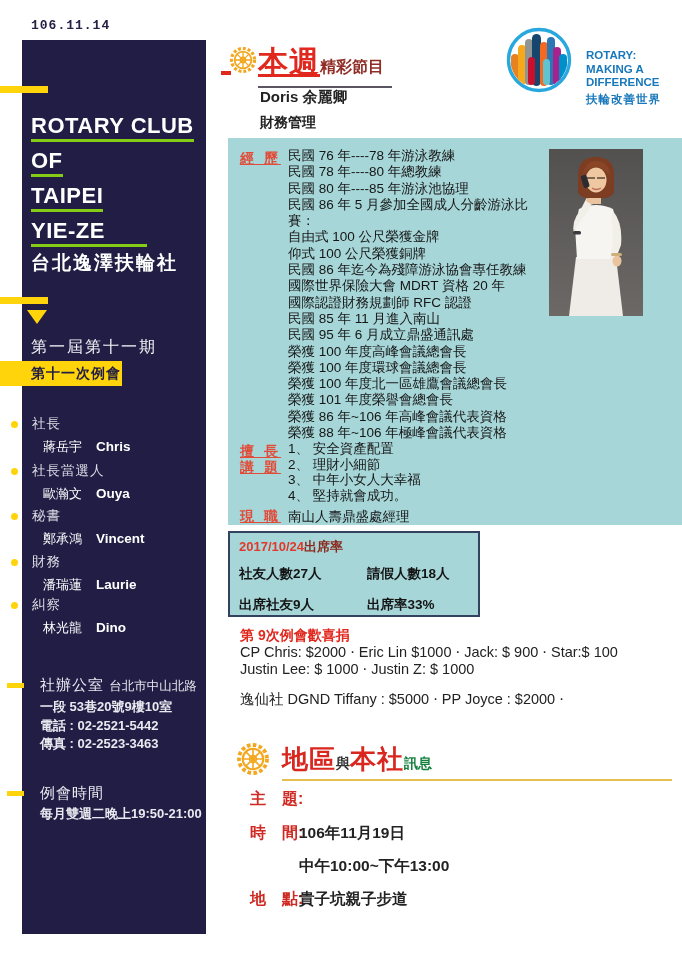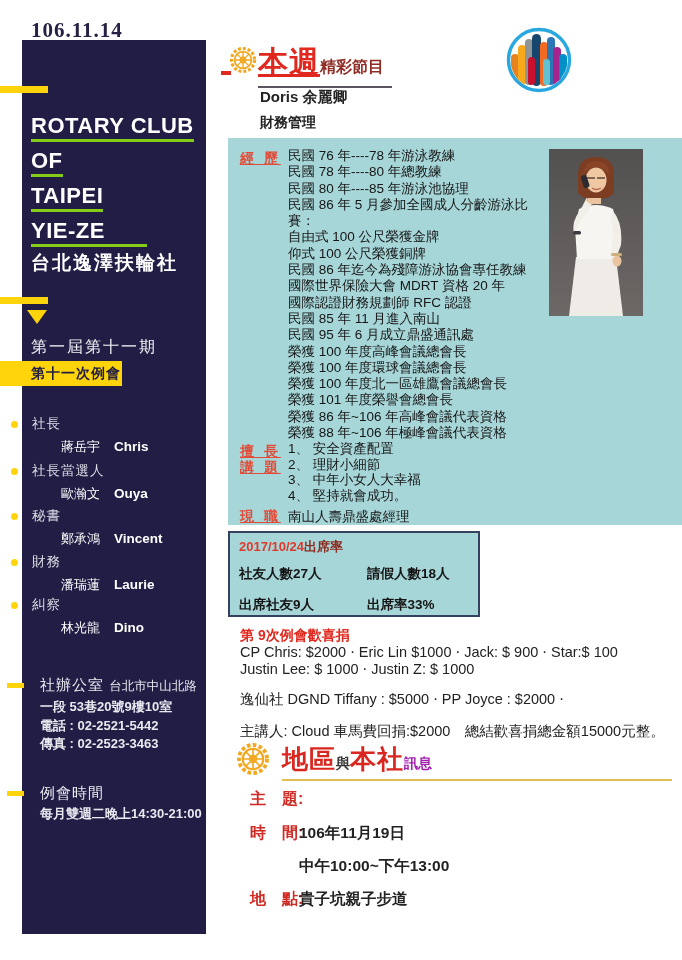--- a/index.html
+++ b/index.html
@@ -14,27 +14,27 @@
   .ytri { width:0; height:0; border-left:10px solid transparent; border-right:10px solid transparent; border-top:14px solid #ffd40a; }
   .club-title { color:#fff; font-weight:bold; font-size:22px; line-height:35px; letter-spacing:.5px; }
   .club-title .uline { border-bottom:3px solid #84cc16; padding-bottom:1px; }
   .club-title .uline-ext { padding-right:42px; }
   .club-zh { color:#fff; font-size:19px; font-weight:600; letter-spacing:2px; }
   .issue { color:#f2f2f6; font-size:16px; letter-spacing:2px; }
   .ytag { background:#ffd40a; width:122px; height:25px; }
   .ytag span { display:block; margin-left:31px; line-height:25px; font-size:14px; font-weight:bold; color:#211d44; letter-spacing:1px; }
   .dot { width:7px; height:7px; border-radius:50%; background:#ffd40a; }
   .off-title { color:#dfdfe9; font-size:13.5px; letter-spacing:1px; }
-  .off-name { margin-top:5px; margin-left:29px; color:#fff; font-size:13px; }
+  .off-name { margin-top:5px; margin-left:11px; color:#fff; font-size:13px; }
   .off-name .eng { font-weight:bold; margin-left:14px; font-size:13.5px; }
   .ydash { background:#ffd40a; width:17px; height:5px; }
   .ct1 { color:#e9e9f0; font-size:15px; letter-spacing:1px; }
   .ct1 small { font-size:12.5px; letter-spacing:0; }
   .ct2 { color:#e9e9f0; font-size:13px; font-weight:600; }
-  .date { color:#262246; font-size:21px; font-weight:bold; font-family:Liberation Serif, serif; letter-spacing:1px; }
+  .date { color:#262246; font-size:13px; font-weight:bold; font-family:Liberation Mono, monospace; letter-spacing:1px; }
 
   
   .hdr { left:258px; top:42px; display:flex; align-items:baseline; border-bottom:2px solid #5a5560; padding:0 8px 3px 0; }
   .hdr .big { color:#e0281e; font-size:30px; font-weight:bold; letter-spacing:1px;text-decoration:underline; }
   .hdr .small { color:#8f2d26; font-size:16px; font-weight:bold; }
   .red-dash { width:10px; height:4px; background:#e0281e; }
   .speaker { left:260px; top:88px; color:#222; font-size:15px; font-weight:600; }
   .topic { left:260px; top:114px; color:#222; font-size:14px; font-weight:600; }
 
   
@@ -56,21 +56,21 @@
   .att .row span:first-child { width:128px; }
 
   
   .don-title { left:240px; top:627px; color:#e0281e; font-size:14px; font-weight:bold; }
   .don-line { color:#222; font-size:14.5px; font-weight:500; white-space:nowrap; }
 
   
   .news-hdr { left:282px; top:742px; display:flex; align-items:baseline; }
   .news-hdr .big { color:#d9261f; font-size:26px; font-weight:bold; letter-spacing:1px; }
   .news-hdr .sm1 { color:#333; font-size:14px; font-weight:bold; }
-  .news-hdr .sm2 { color:#a21caf; font-size:14px; font-weight:bold; }
+  .news-hdr .sm2 { color:#15803d; font-size:14px; font-weight:bold; }
   .news-uline { left:282px; top:779px; width:390px; height:2px; background:#e3bf4f; }
   .news-label { color:#cf2a23; font-size:16px; font-weight:bold; white-space:nowrap; }
   .news-val { color:#222; font-size:15.5px; font-weight:bold; white-space:nowrap; }
 </style>
 </head>
 <body>
 
 <div id="page">
 
   <div class="abs date" style="left:31px; top:18px;">106.11.14</div>
@@ -125,21 +125,21 @@
   <div class="abs ct1" style="left:40px; top:676px;">
     <span>社辦公室</span>
     <small>台北市中山北路</small>
   </div>
   <div class="abs ct2" style="left:40px; top:698px;">一段 53巷20號9樓10室</div>
   <div class="abs ct2" style="left:40px; top:717px;">電話 : 02-2521-5442</div>
   <div class="abs ct2" style="left:40px; top:735px;">傳真 : 02-2523-3463</div>
 
   <div class="abs ydash" style="left:7px; top:791px;"></div>
   <div class="abs ct1" style="left:40px; top:784px;">例會時間</div>
-  <div class="abs ct2" style="left:40px; top:805px;">每月雙週二晚上14:30-21:00</div>
+  <div class="abs ct2" style="left:40px; top:805px;">每月雙週二晚上19:50-21:00</div>
 
   <div class="abs red-dash" style="left:221px; top:71px;"></div>
   <svg class="abs" style="left:229px; top:46px;" width="28" height="28" viewBox="0 0 32 32">
     <g stroke="#f2a71e" fill="none">
       <circle cx="16" cy="16" r="13.2" stroke-width="3.6" stroke-dasharray="3.4 2.2"></circle>
       <circle cx="16" cy="16" r="9.6" stroke-width="2"></circle>
       <circle cx="16" cy="16" r="3.2" stroke-width="1.5"></circle>
       <path d="M16 6.5v19 M6.5 16h19 M9.3 9.3l13.4 13.4 M22.7 9.3L9.3 22.7" stroke-width="1.5"></path>
     </g>
   </svg>
@@ -163,20 +163,26 @@
       <rect x="19" y="12" width="8" height="46" rx="4" fill="#8f9494"></rect>
       <rect x="26" y="7" width="9" height="52" rx="4.5" fill="#16456e"></rect>
       <rect x="34" y="15" width="8" height="44" rx="4" fill="#f26a21"></rect>
       <rect x="41" y="10" width="8" height="48" rx="4" fill="#2b77b5"></rect>
       <rect x="47" y="20" width="8" height="38" rx="4" fill="#a6228c"></rect>
       <rect x="53" y="27" width="8" height="30" rx="4" fill="#0090c9"></rect>
       <rect x="22" y="30" width="7" height="28" rx="3.5" fill="#c8102e"></rect>
       <rect x="37" y="32" width="7" height="26" rx="3.5" fill="#62c3d0"></rect>
     </g>
   </svg>
+  <div class="abs logo-text">
+    <div>ROTARY:</div>
+    <div>MAKING A</div>
+    <div>DIFFERENCE</div>
+    <div class="zh">扶輪改善世界</div>
+  </div>
 
   <div class="abs panel">
     <div class="abs sec-label" style="left:12px; top:12px;">經 歷</div>
     <div class="abs exp">
       <div>民國 76 年----78 年游泳教練</div>
       <div>民國 78 年----80 年總教練</div>
       <div>民國 80 年----85 年游泳池協理</div>
       <div>民國 86 年 5 月參加全國成人分齡游泳比</div>
       <div>賽：</div>
       <div>自由式 100 公尺榮獲金牌</div>
@@ -255,21 +261,20 @@
     <div class="row" style="margin-top:13px;">
       <span>出席社友9人</span>
       <span>出席率33%</span>
     </div>
   </div>
 
   <div class="abs don-title">第 9次例會歡喜捐</div>
   <div class="abs don-line" style="left:240px; top:644px;">CP Chris: $2000 ‧ Eric Lin $1000 ‧ Jack: $ 900 ‧ Star:$ 100</div>
   <div class="abs don-line" style="left:240px; top:661px;">Justin Lee: $ 1000 ‧ Justin Z: $ 1000</div>
   <div class="abs don-line" style="left:240px; top:690px;">逸仙社 DGND Tiffany : $5000 ‧ PP Joyce : $2000 ‧</div>
-  <div class="abs don-line" style="left:240px; top:722px;">主講人: Cloud 車馬費回捐:$2000　總結歡喜捐總金額15000元整。</div>
 
   <svg class="abs" style="left:236px; top:742px;" width="34" height="34" viewBox="0 0 32 32">
     <g stroke="#f2a71e" fill="none">
       <circle cx="16" cy="16" r="13.2" stroke-width="3.6" stroke-dasharray="3.4 2.2"></circle>
       <circle cx="16" cy="16" r="9.6" stroke-width="2"></circle>
       <circle cx="16" cy="16" r="3.2" stroke-width="1.5"></circle>
       <path d="M16 6.5v19 M6.5 16h19 M9.3 9.3l13.4 13.4 M22.7 9.3L9.3 22.7" stroke-width="1.5"></path>
     </g>
   </svg>
   <div class="abs news-hdr">

